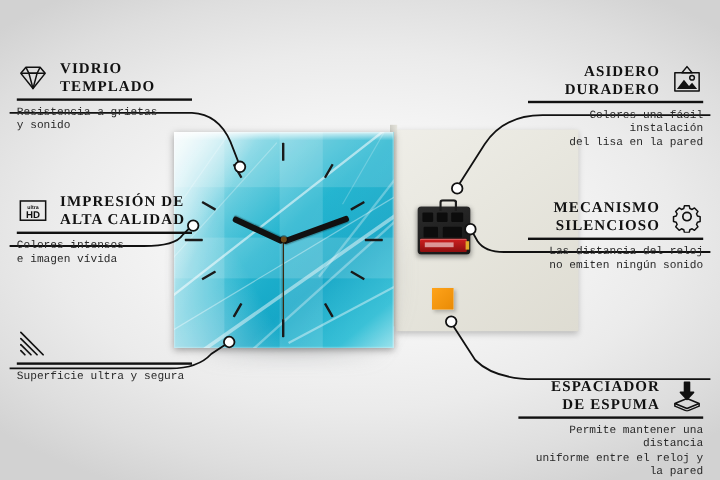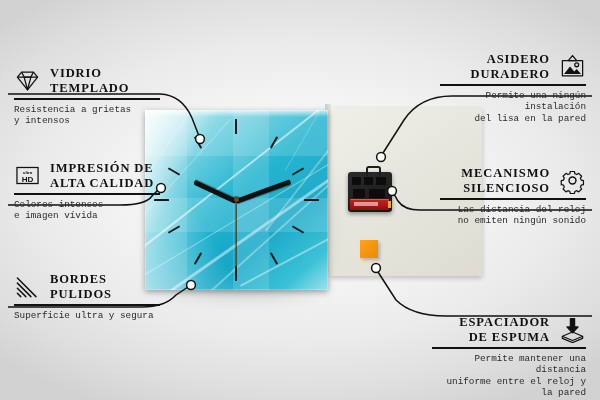--- a/index.html
+++ b/index.html
@@ -187,41 +187,41 @@
     <path class="wire" d="M592,96 L452,96 Q420,96 404,120 L383,153"></path>
     <circle class="dot" cx="381" cy="157" r="4.4"></circle>
 
     <path class="wire" d="M592,210 L420,210 Q404,210 398,201 L394,194"></path>
     <circle class="dot" cx="392" cy="191" r="4.4"></circle>
 
     <path class="wire" d="M592,316 L446,316 Q412,316 396,300 L378,272"></path>
     <circle class="dot" cx="376" cy="268" r="4.4"></circle>
   </svg>
 
-  <div class="feat left" style="left:14px;top:50px;width:146px;margin-top:16px;">
+  <div class="feat left" style="left:14px;top:50px;width:146px;">
     <div class="head">
       <span class="ico">
         <svg viewBox="0 0 32 32">
             <g fill="none" stroke="#111" stroke-width="1.5" stroke-linejoin="round">
           <path d="M4 12 L9 6 H23 L28 12 L16 27 Z"></path>
               <path d="M4 12 H28"></path>
           <path d="M9 6 L12 12 L16 27 L20 12 L23 6"></path>
               <path d="M12 12 L20 12"></path>
         </g>
           </svg>
       </span>
       <span class="titles">
         <span class="t1">VIDRIO</span>
         <span class="t2">TEMPLADO</span>
       </span>
     </div>
     <div class="rule"></div>
     <div class="desc">
       <span>Resistencia a grietas</span><br>
-      <span>y intensos</span>
+      <span>y sonido</span>
     </div>
   </div>
 
   <div class="feat left" style="left:14px;top:161px;width:146px;">
     <div class="head">
       <span class="ico">
         <svg viewBox="0 0 32 32">
           <rect x="3.5" y="6.5" width="25" height="19" fill="none" stroke="#111" stroke-width="1.5"></rect>
           <text x="16" y="14.2" font-family="Liberation Sans, sans-serif" font-size="5.2" font-weight="bold" fill="#111" text-anchor="middle">ultra</text>
           <text x="16" y="23.2" font-family="Liberation Sans, sans-serif" font-size="9.6" font-weight="bold" fill="#111" text-anchor="middle">HD</text>
@@ -244,24 +244,20 @@
       <span class="ico">
         <svg viewBox="0 0 32 32">
             <g stroke="#111" stroke-width="1.7" stroke-linecap="round">
           <line x1="4" y1="6" x2="26" y2="28"></line>
           <line x1="4" y1="12" x2="20" y2="28"></line>
           <line x1="4" y1="18" x2="14" y2="28"></line>
           <line x1="4" y1="24" x2="8" y2="28"></line>
         </g>
           </svg>
       </span>
-      <span class="titles">
-        <span class="t1">BORDES</span>
-        <span class="t2">PULIDOS</span>
-      </span>
     </div>
     <div class="rule"></div>
     <div class="desc">
       <span>Superficie ultra y segura</span>
     </div>
   </div>
 
   <div class="feat right" style="left:440px;top:52px;width:146px;">
     <div class="head">
       <span class="titles">
@@ -274,21 +270,21 @@
           <rect x="4" y="9" width="24" height="18"></rect>
           <path d="M16 3 L11 9 H21 Z"></path>
           <path d="M6 25 L13 16 L18 22 L21 19 L26 25 Z" fill="#111" stroke="none"></path>
           <circle cx="21" cy="14" r="2.3"></circle>
         </g>
           </svg>
       </span>
     </div>
     <div class="rule"></div>
     <div class="desc">
-      <span>Permite una ningún instalación</span><br>
+      <span>Colores una fácil instalación</span><br>
       <span>del lisa en la pared</span>
     </div>
   </div>
 
   <div class="feat right" style="left:440px;top:166px;width:146px;">
     <div class="head">
       <span class="titles">
         <span class="t1">MECANISMO</span>
         <span class="t2">SILENCIOSO</span>
       </span>

